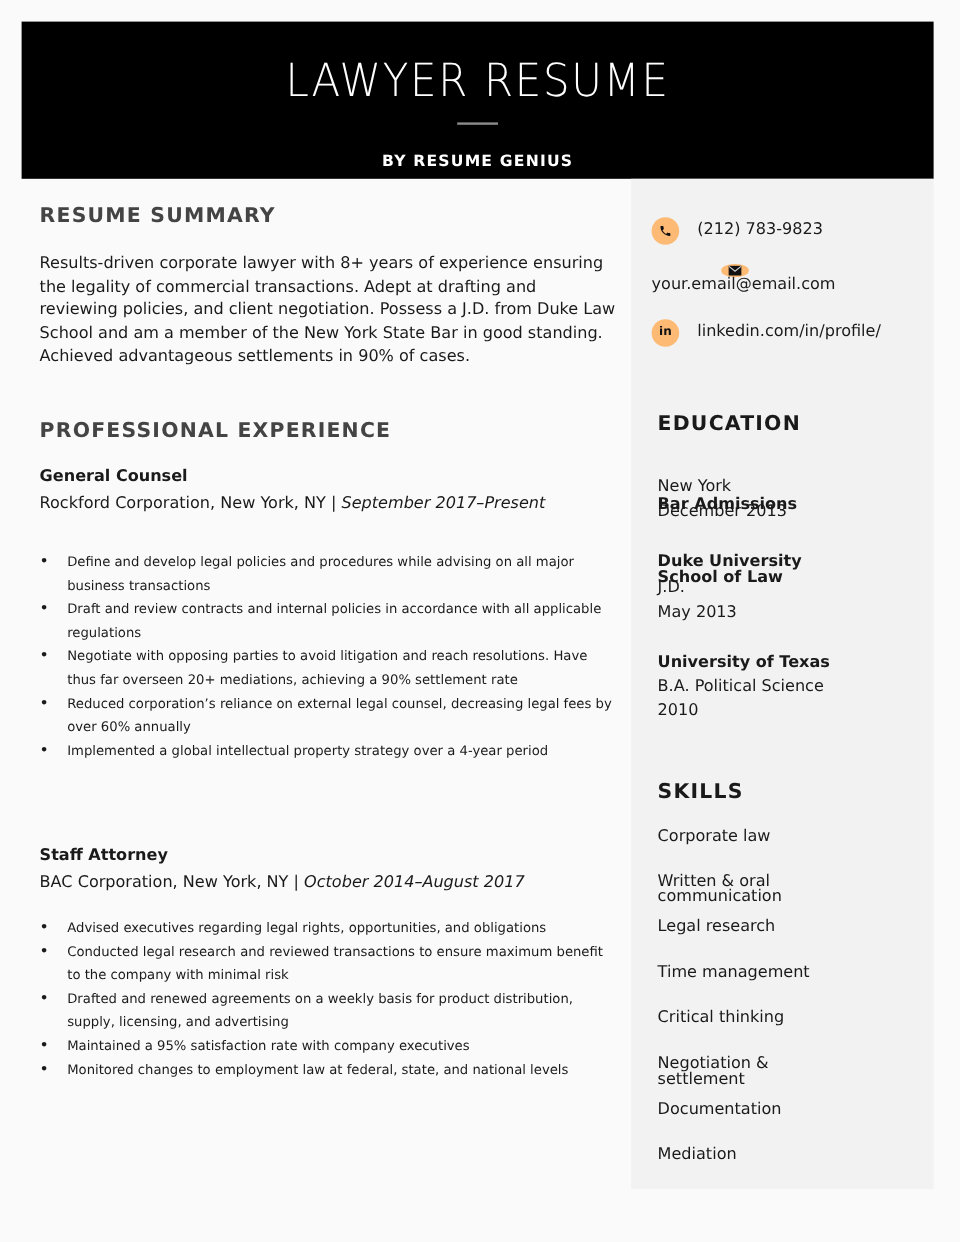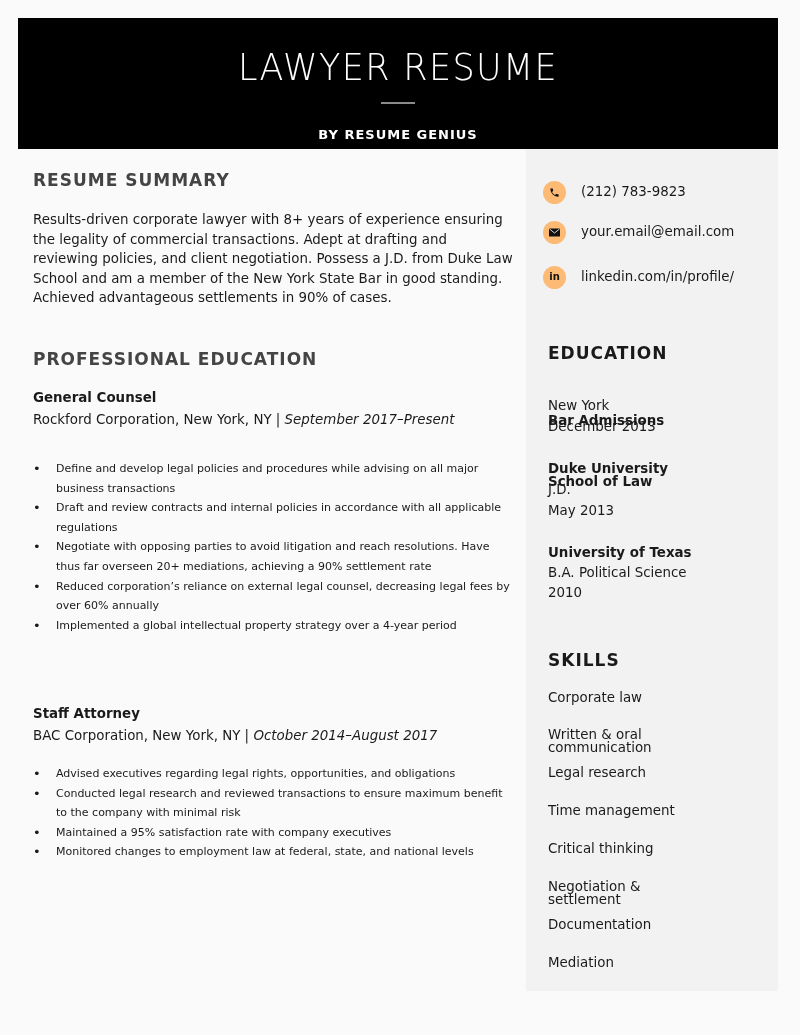--- a/index.html
+++ b/index.html
@@ -85,55 +85,56 @@
     <div class="rule"></div>
     <div class="byline">BY RESUME GENIUS</div>
   </div>
 
   <div class="sidebar"></div>
 
   <div class="main">
     <div class="sec-title" style="top:172px;">RESUME SUMMARY</div>
     <div class="para" style="top:210px;">Results-driven corporate lawyer with 8+ years of experience ensuring the legality of commercial transactions. Adept at drafting and reviewing policies, and client negotiation. Possess a J.D. from Duke Law School and am a member of the New York State Bar in good standing. Achieved advantageous settlements in 90% of cases.</div>
 
-    <div class="sec-title" style="top:351px;">PROFESSIONAL EDUCATION</div>
+    <div class="sec-title" style="top:351px;">PROFESSIONAL EXPERIENCE</div>
 
     <div class="job-title" style="top:391px;">General Counsel</div>
     <div class="job-meta" style="top:413px;">
       <span>Rockford Corporation, New York, NY | </span><span class="dates">September 2017–Present</span>
     </div>
     <ul class="bullets" style="top:459px;">
       <li>Define and develop legal policies and procedures while advising on all major business transactions</li>
       <li>Draft and review contracts and internal policies in accordance with all applicable regulations</li>
       <li>Negotiate with opposing parties to avoid litigation and reach resolutions. Have thus far overseen 20+ mediations, achieving a 90% settlement rate</li>
       <li>Reduced corporation’s reliance on external legal counsel, decreasing legal fees by over 60% annually</li>
       <li>Implemented a global intellectual property strategy over a 4-year period</li>
     </ul>
 
     <div class="job-title" style="top:707px;">Staff Attorney</div>
     <div class="job-meta" style="top:729px;">
       <span>BAC Corporation, New York, NY | </span><span class="dates">October 2014–August 2017</span>
     </div>
     <ul class="bullets" style="top:764px;">
       <li>Advised executives regarding legal rights, opportunities, and obligations</li>
       <li>Conducted legal research and reviewed transactions to ensure maximum benefit to the company with minimal risk</li>
+      <li>Drafted and renewed agreements on a weekly basis for product distribution, supply, licensing, and advertising</li>
       <li>Maintained a 95% satisfaction rate with company executives</li>
       <li>Monitored changes to employment law at federal, state, and national levels</li>
     </ul>
   </div>
 
   <div class="contact-row" style="top:180px;">
     <span class="contact-icon">
       <svg width="11" height="11" viewBox="0 0 24 24">
           <path fill="#111" d="M6.6 10.8c1.4 2.8 3.8 5.1 6.6 6.6l2.2-2.2c.3-.3.7-.4 1-.2 1.1.4 2.3.6 3.6.6.6 0 1 .4 1 1V20c0 .6-.4 1-1 1C10.6 21 3 13.4 3 4c0-.6.4-1 1-1h3.5c.6 0 1 .4 1 1 0 1.3.2 2.5.6 3.6.1.3 0 .7-.2 1L6.6 10.8z"></path>
         </svg>
     </span>
     <span class="contact-text">(212) 783-9823</span>
   </div>
-  <div class="contact-row" style="top:220px;">
+  <div class="contact-row" style="top:220px;flex-direction:column;">
     <span class="contact-icon">
       <svg width="11" height="9" viewBox="0 0 22 16">
           <rect x="0" y="0" width="22" height="16" rx="1" fill="#111"></rect>
           <path d="M1 1 L11 9 L21 1" stroke="#d2d2d2" stroke-width="2" fill="none"></path>
         </svg>
     </span>
     <span class="contact-text">your.email@email.com</span>
   </div>
   <div class="contact-row" style="top:265px;">
     <span class="contact-icon">

